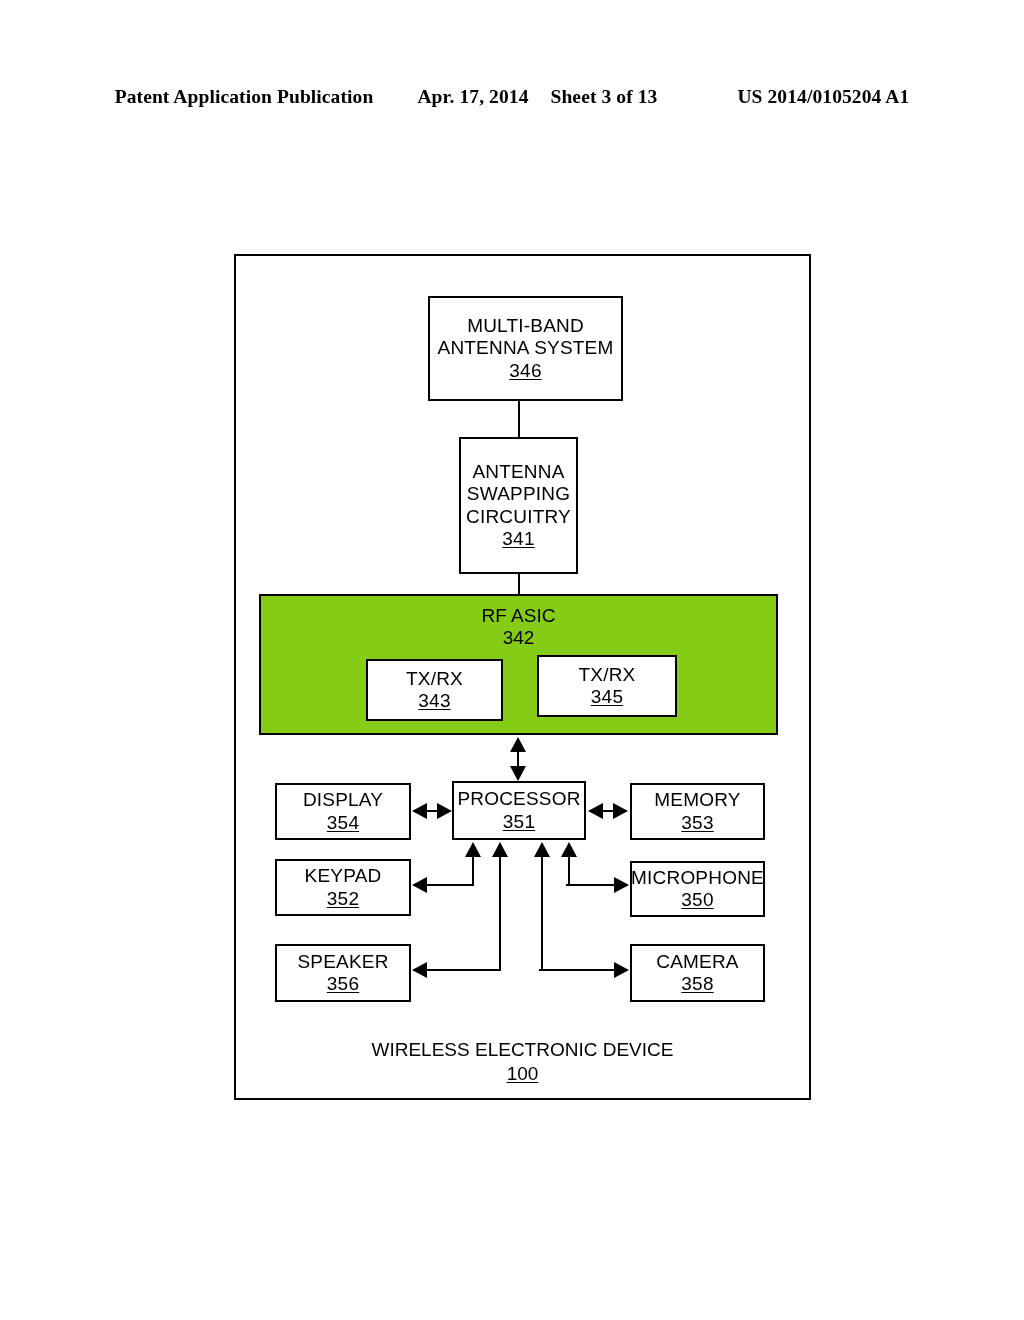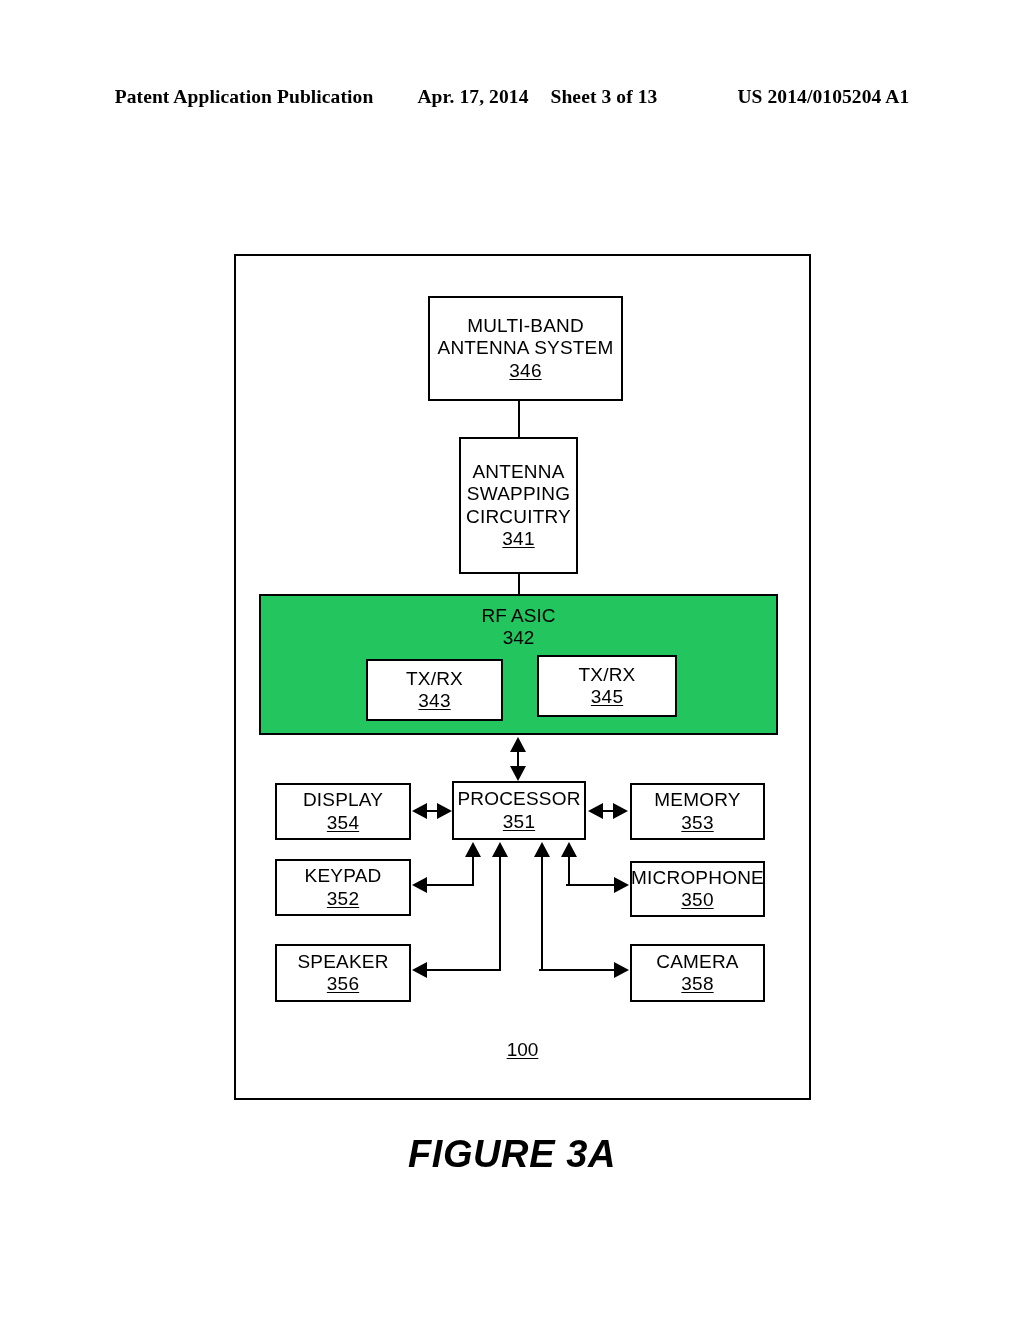--- a/index.html
+++ b/index.html
@@ -74,21 +74,21 @@
   .blk .ref {
     text-decoration: underline;
     text-underline-offset: 2px;
   }
 
   
   .blk-container {
     position: absolute;
     box-sizing: border-box;
     border: 2.5px solid #000;
-    background: #22c55e;
+    background: #84cc16;
     font-size: 19px;
     line-height: 1.18;
   }
   .blk-container > .hdr {
     text-align: center;
     padding-top: 9px;
   }
   .blk-container > .hdr .ref {
     display: block;
     text-underline-offset: 2px;
@@ -286,18 +286,18 @@
   <div class="vline" style="left:541px; top:854px; height:117px;"></div>
   <div class="hline" style="left:539px; top:969px; width:76px;"></div>
   <div class="arrow-right" style="left:614px; top:962px;"></div>
 
   <div class="arrow-up" style="left:561px; top:842px;"></div>
   <div class="vline" style="left:568px; top:854px; height:32px;"></div>
   <div class="hline" style="left:566px; top:884px; width:49px;"></div>
   <div class="arrow-right" style="left:614px; top:877px;"></div>
 
   <div class="device-caption">
+    <span>WIRELESS ELECTRONIC DEVICE</span>
     <span class="ref">100</span>
   </div>
 
-  <div class="figure-title">FIGURE 3A</div>
 
 </div>
 
 </body></html>

